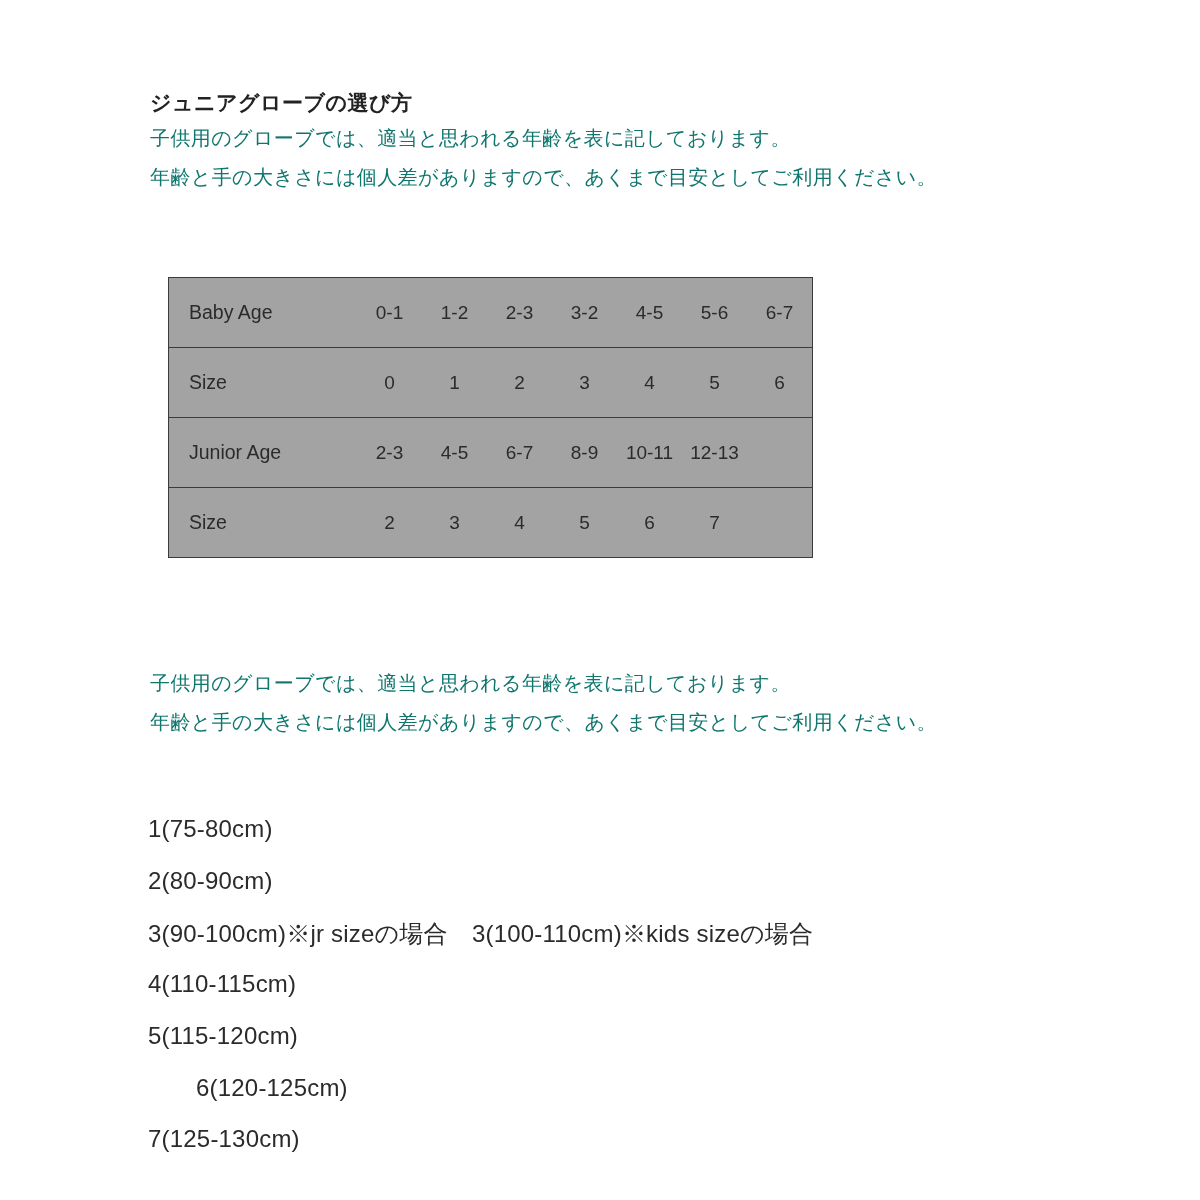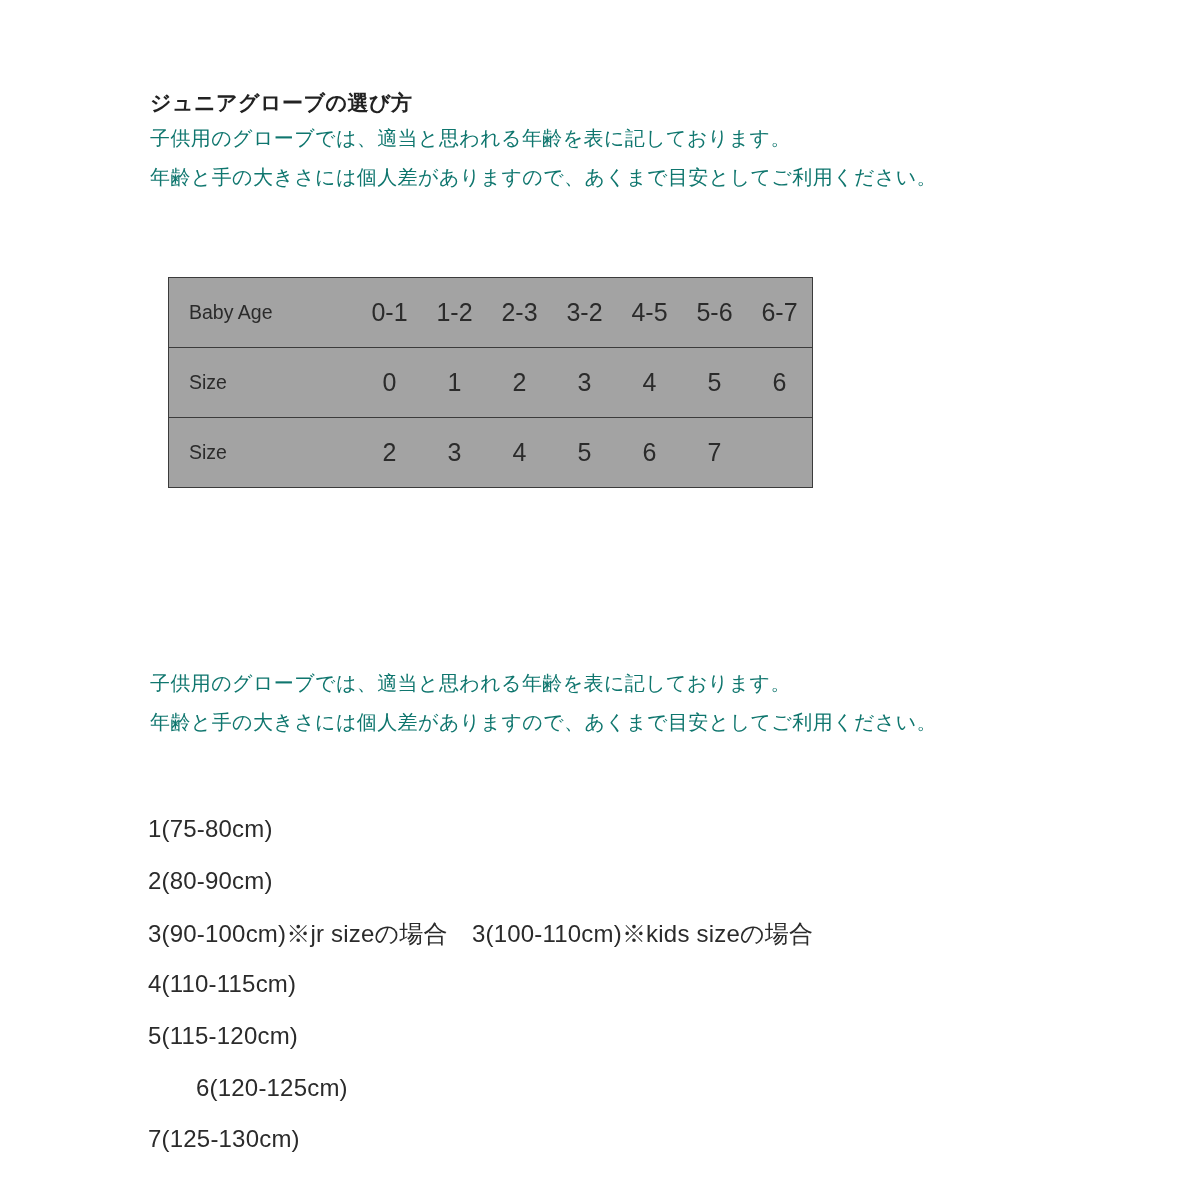--- a/index.html
+++ b/index.html
@@ -56,21 +56,21 @@
     width: 625px;
     border: 1px solid #3b3b3b;
     border-collapse: collapse;
     table-layout: fixed;
     background: #a3a3a3;
   }
   .size-table td {
     border-top: 1px solid #3b3b3b;
     border-bottom: 1px solid #3b3b3b;
     height: 69px;
-    font-size: 25px;
+    font-size: 19px;
     color: #2b2b2b;
     text-align: center;
     vertical-align: middle;
     padding: 0;
   }
   .size-table tr:first-child td { border-top: none; }
   .size-table tr:last-child td { border-bottom: none; }
   .size-table td.rowlabel {
     text-align: left;
     padding-left: 20px;
@@ -124,20 +124,30 @@
         <td class="rowlabel">Size</td>
         <td class="val">0</td>
         <td class="val">1</td>
         <td class="val">2</td>
         <td class="val">3</td>
         <td class="val">4</td>
         <td class="val">5</td>
         <td class="val">6</td>
       </tr>
       <tr>
+        <td class="rowlabel">Junior Age</td>
+        <td class="val">2-3</td>
+        <td class="val">4-5</td>
+        <td class="val">6-7</td>
+        <td class="val">8-9</td>
+        <td class="val">10-11</td>
+        <td class="val">12-13</td>
+        <td class="val"></td>
+      </tr>
+      <tr>
         <td class="rowlabel">Size</td>
         <td class="val">2</td>
         <td class="val">3</td>
         <td class="val">4</td>
         <td class="val">5</td>
         <td class="val">6</td>
         <td class="val">7</td>
         <td class="val"></td>
       </tr>
     </tbody>

